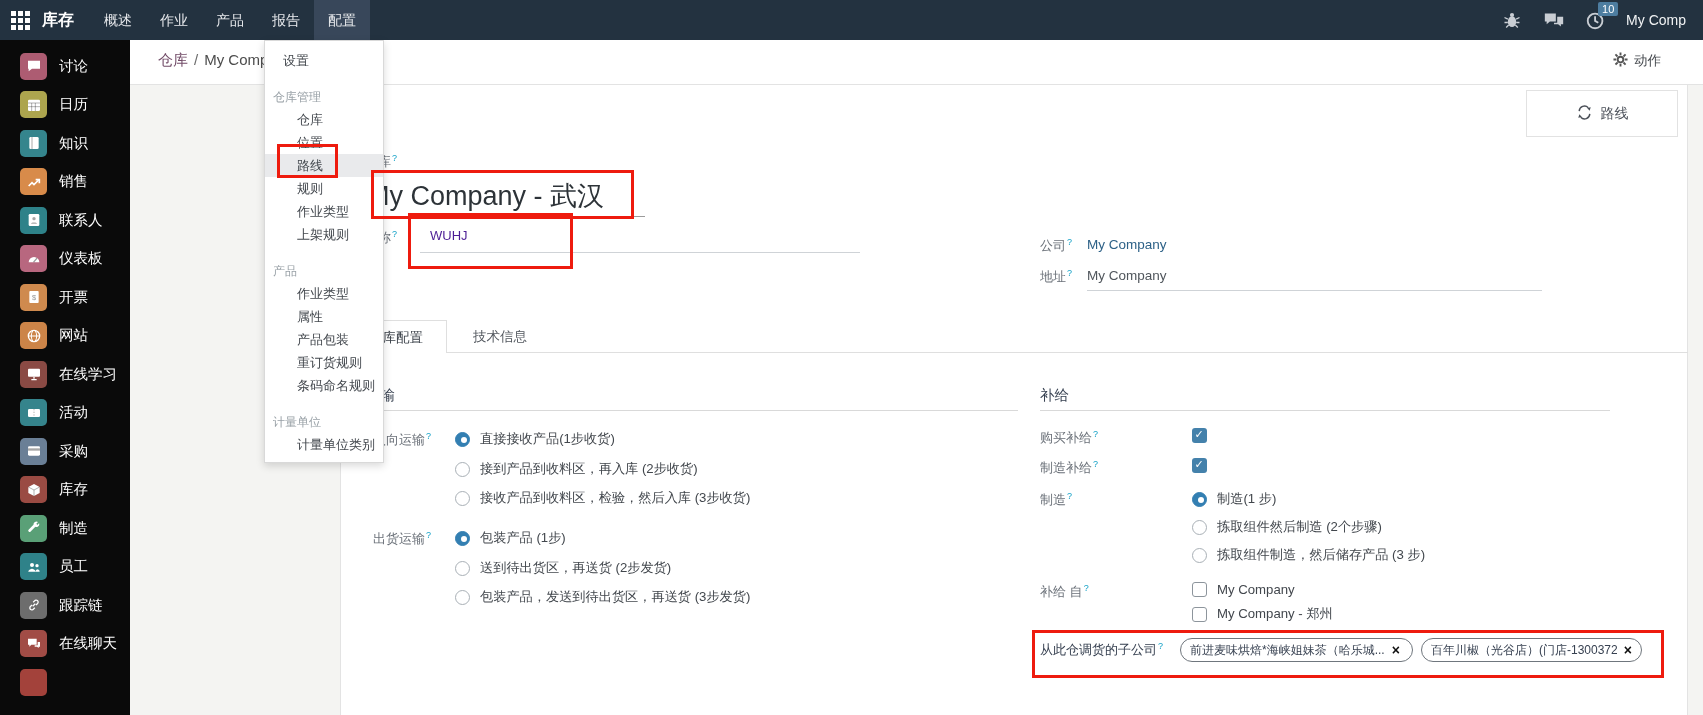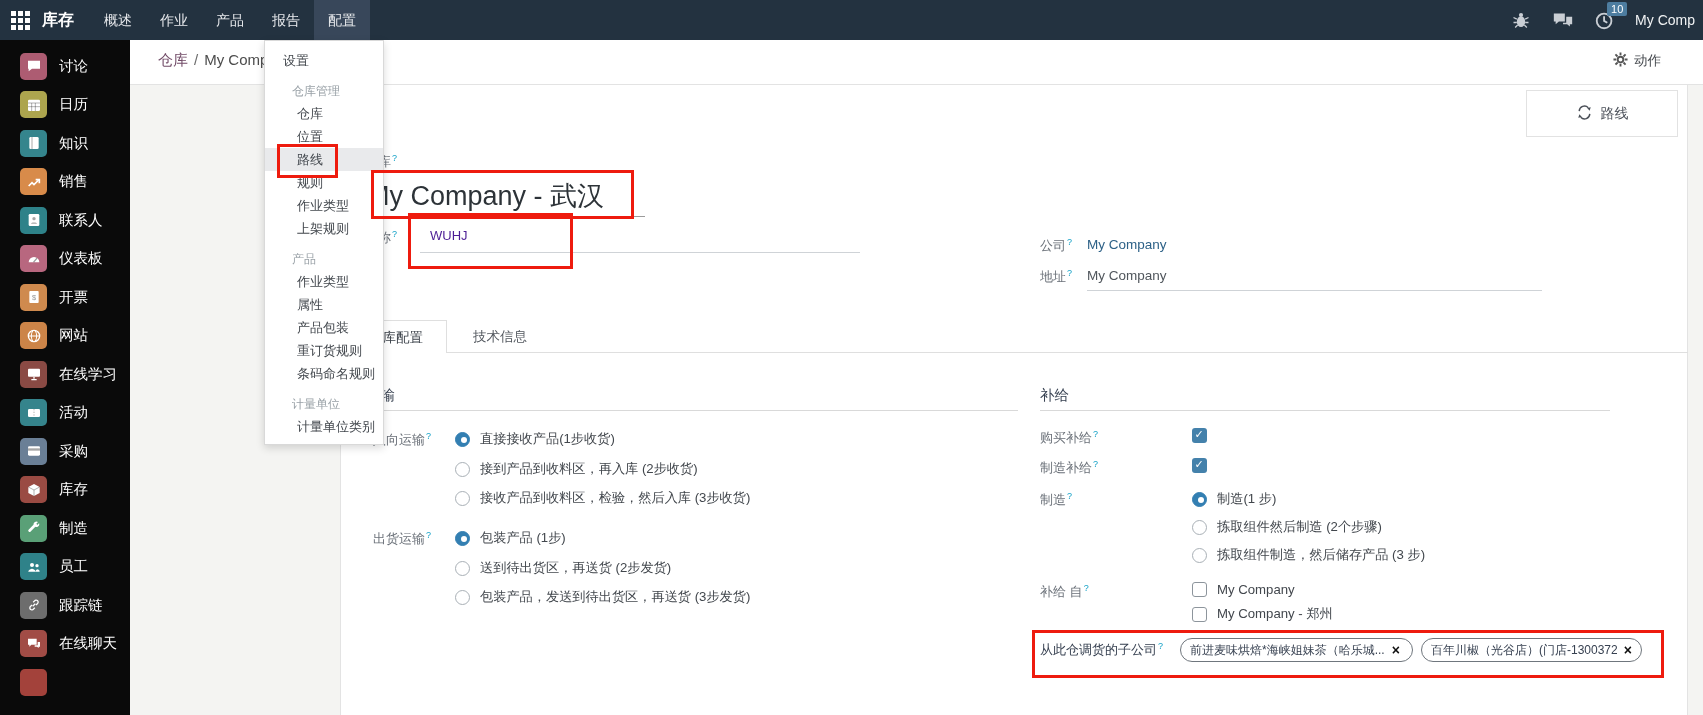--- a/index.html
+++ b/index.html
@@ -5,21 +5,21 @@
   html,body{margin:0;padding:0;background:#fff;font-family:"Liberation Sans","DejaVu Sans",sans-serif;}
   #page{position:relative;width:1703px;height:715px;overflow:hidden;background:#fff;}
 
   
   #navbar{position:absolute;left:0;top:0;width:1703px;height:40px;background:#233240;display:flex;align-items:center;z-index:30;}
   .nav-left{display:flex;align-items:center;height:40px;}
   .apps-btn{width:40px;height:40px;display:flex;align-items:center;justify-content:center;}
   .nav-app{color:#fff;font-size:16px;font-weight:bold;padding:0 16px 0 2px;}
   .nav-item{color:#e8eaed;font-size:14px;padding:0 14px;height:40px;line-height:40px;cursor:pointer;}
   .nav-item.active{background:#38475a;}
-  .nav-right{position:absolute;right:0;top:0;height:40px;display:flex;align-items:center;gap:18px;padding-right:8px;}
+  .nav-right{position:absolute;right:0;top:0;height:40px;display:flex;align-items:center;gap:18px;padding-right:17px;}
   .nav-ico{position:relative;display:flex;align-items:center;justify-content:center;width:24px;height:24px;}
   .nav-badge{position:absolute;top:-6px;left:14px;background:#4d7da0;color:#fff;font-size:11px;line-height:14px;padding:0 4px;border-radius:2px;}
   .nav-user{color:#f1f3f4;font-size:14px;white-space:nowrap;max-width:100px;overflow:hidden;}
 
   
   #sidebar{position:absolute;left:0;top:40px;width:130px;height:675px;background:#0a0a0a;padding-top:7px;box-sizing:border-box;z-index:20;}
   .sb-item{height:38.5px;display:flex;align-items:center;padding-left:20px;cursor:pointer;}
   .tile{width:27px;height:27px;border-radius:5px;display:flex;align-items:center;justify-content:center;flex:0 0 27px;}
   .sb-lbl{color:#fff;font-size:14.5px;margin-left:12px;white-space:nowrap;}
 
@@ -65,21 +65,21 @@
 
   .tag{position:absolute;top:638px;height:24px;border:1px solid #6f767d;border-radius:13px;background:#fff;display:flex;align-items:center;padding:0 9px;box-sizing:border-box;gap:7px;}
   .tag-txt{font-size:12px;color:#374151;white-space:nowrap;overflow:hidden;}
   .tag-x{font-size:14px;font-weight:bold;color:#111;cursor:pointer;line-height:1;}
 
   
   #cfg-menu{position:absolute;left:264px;top:40px;width:120px;background:#fff;border:1px solid #d9d9d9;box-shadow:0 3px 8px rgba(0,0,0,.15);padding:8px 0 6px 0;box-sizing:border-box;z-index:40;}
   .mi{height:23px;line-height:23px;font-size:13px;color:#42474d;padding-left:32px;cursor:pointer;white-space:nowrap;}
   .mi.top{padding-left:18px;}
   .mi.hl{background:#e9eaec;}
-  .mh{height:22px;line-height:22px;font-size:12px;color:#98a0a6;padding-left:27px;margin-top:8px;white-space:nowrap;}
+  .mh{height:22px;line-height:22px;font-size:12px;color:#98a0a6;padding-left:8px;margin-top:14px;white-space:nowrap;}
 
   
   .anno{position:absolute;border:3px solid #ee1b0e;z-index:50;pointer-events:none;}
 </style>
 </head>
 <body>
 
 <div id="page">
 
   <div id="navbar">

